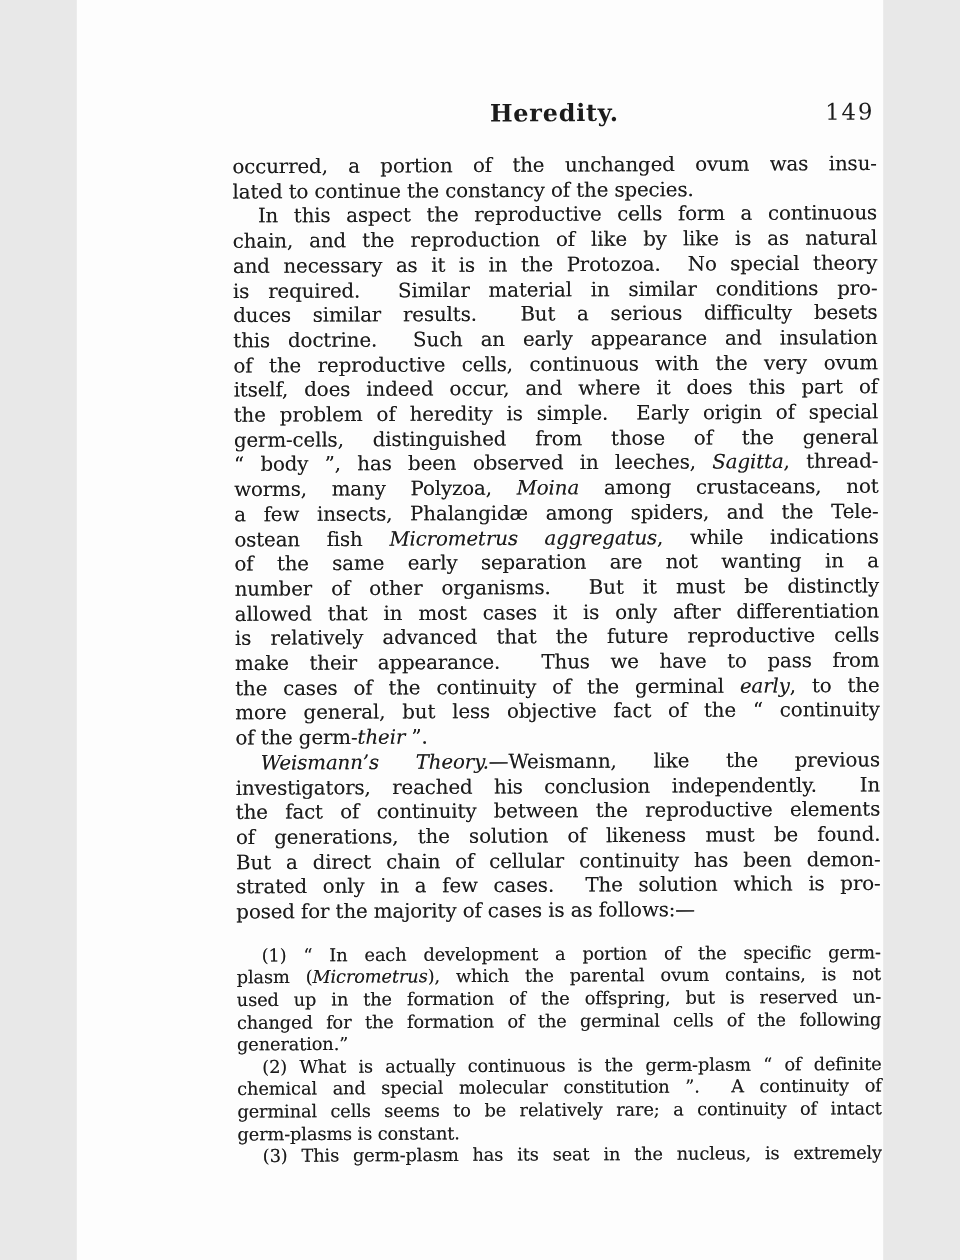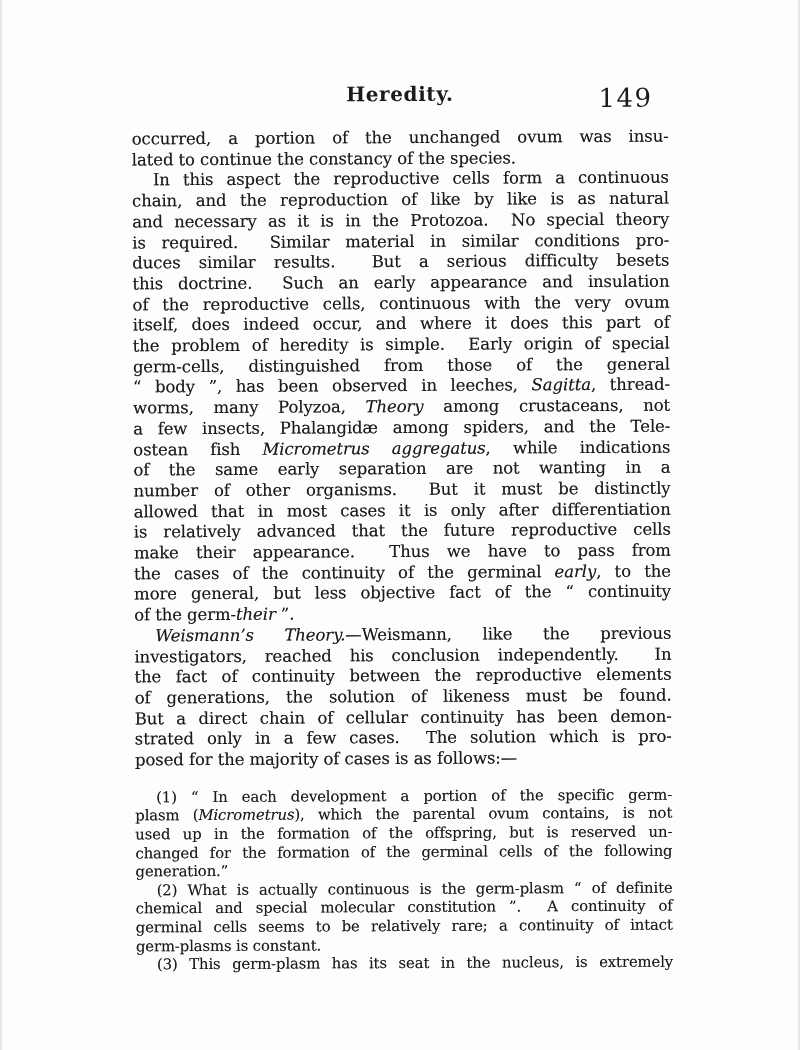--- a/index.html
+++ b/index.html
@@ -1,18 +1,18 @@
 <!DOCTYPE html>
 <html><head>
 <meta charset="utf-8">
 <style>
   html, body { margin: 0; padding: 0; background: #e8e8e8; }
   .page {
     position: relative;
-    width: 796px;
+    width: 672px;
     height: 1050px;
     margin: 0 auto;
     background: #fdfdfd;
     overflow: hidden;
     font-family: "DejaVu Serif", serif;
     color: #1b1b1b;
   }
   .content {
     position: absolute;
     left: 131px;
@@ -29,23 +29,23 @@
   .running-title {
     position: absolute;
     left: 0; right: 0;
     text-align: center;
     font-size: 20px;
     font-weight: bold;
     letter-spacing: 0.6px;
   }
   .page-number {
     position: absolute;
-    right: 16px;
+    right: 2px;
     top: 2px;
-    font-size: 26px;
+    font-size: 19px;
     letter-spacing: 1.5px;
   }
   .page-body {
     margin-top: 20px;
     font-size: 16.5px;
     line-height: 20.7px;
     letter-spacing: -0.1px;
     text-shadow: 0 0 0.5px rgba(25,25,25,0.55);
   }
   .paragraph.small {
@@ -80,21 +80,21 @@
           <div class="line">chain, and the reproduction of like by like is as natural</div>
           <div class="line">and necessary as it is in the Protozoa.&nbsp; No special theory</div>
           <div class="line">is required.&nbsp; Similar material in similar conditions pro-</div>
           <div class="line">duces similar results.&nbsp; But a serious difficulty besets</div>
           <div class="line">this doctrine.&nbsp; Such an early appearance and insulation</div>
           <div class="line">of the reproductive cells, continuous with the very ovum</div>
           <div class="line">itself, does indeed occur, and where it does this part of</div>
           <div class="line">the problem of heredity is simple.&nbsp; Early origin of special</div>
           <div class="line">germ-cells, distinguished from those of the general</div>
           <div class="line">“ body ”, has been observed in leeches, <i>Sagitta</i>, thread-</div>
-          <div class="line">worms, many Polyzoa, <i>Theory</i> among crustaceans, not</div>
+          <div class="line">worms, many Polyzoa, <i>Moina</i> among crustaceans, not</div>
           <div class="line">a few insects, Phalangidæ among spiders, and the Tele-</div>
           <div class="line">ostean fish <i>Micrometrus aggregatus</i>, while indications</div>
           <div class="line">of the same early separation are not wanting in a</div>
           <div class="line">number of other organisms.&nbsp; But it must be distinctly</div>
           <div class="line">allowed that in most cases it is only after differentiation</div>
           <div class="line">is relatively advanced that the future reproductive cells</div>
           <div class="line">make their appearance.&nbsp; Thus we have to pass from</div>
           <div class="line">the cases of the continuity of the germinal <i>early</i>, to the</div>
           <div class="line">more general, but less objective fact of the “ continuity</div>
           <div class="line last">of the germ-<i>their</i> ”.</div>

